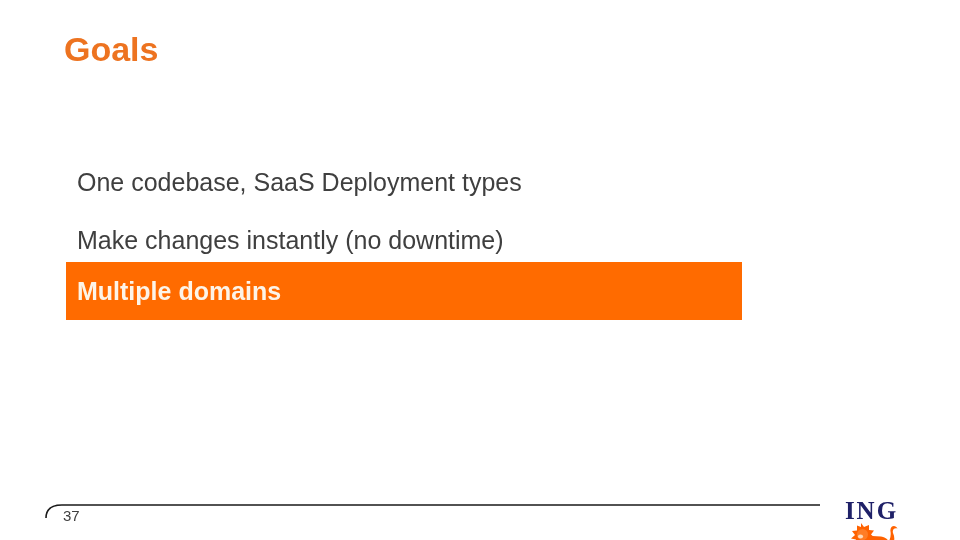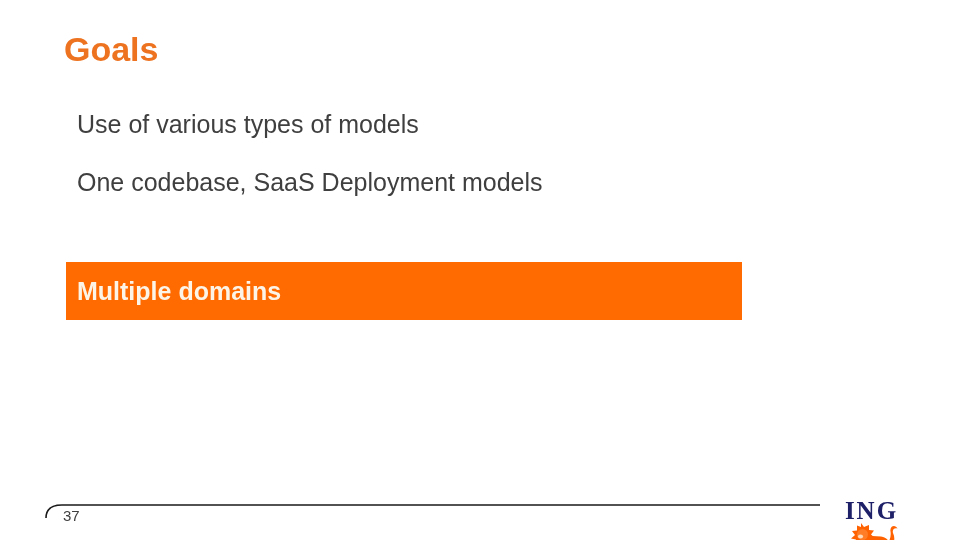--- a/index.html
+++ b/index.html
@@ -90,24 +90,24 @@
     display: block;
   }
 </style>
 </head>
 <body>
 
 <div class="slide">
 
   <h1 class="slide-title">Goals</h1>
 
-  <p class="bullet-line bullet-0">Use of various types of models</p>
 
-  <p class="bullet-line bullet-1">One codebase, SaaS Deployment models</p>
+  <p class="bullet-line bullet-1">One codebase, SaaS Deployment types</p>
 
+  <p class="bullet-line bullet-2">Make changes instantly (no downtime)</p>
 
   <div class="highlight-bar">
     <span class="highlight-label">Multiple domains</span>
   </div>
 
   <svg class="footer-rule" viewBox="0 0 780 26">
     <path d="M 2 19 C 2 10 8 6 18 6 L 776 6" fill="none" stroke="#1a1a1a" stroke-width="1.6"></path>
   </svg>
 
   <span class="page-number">37</span>

